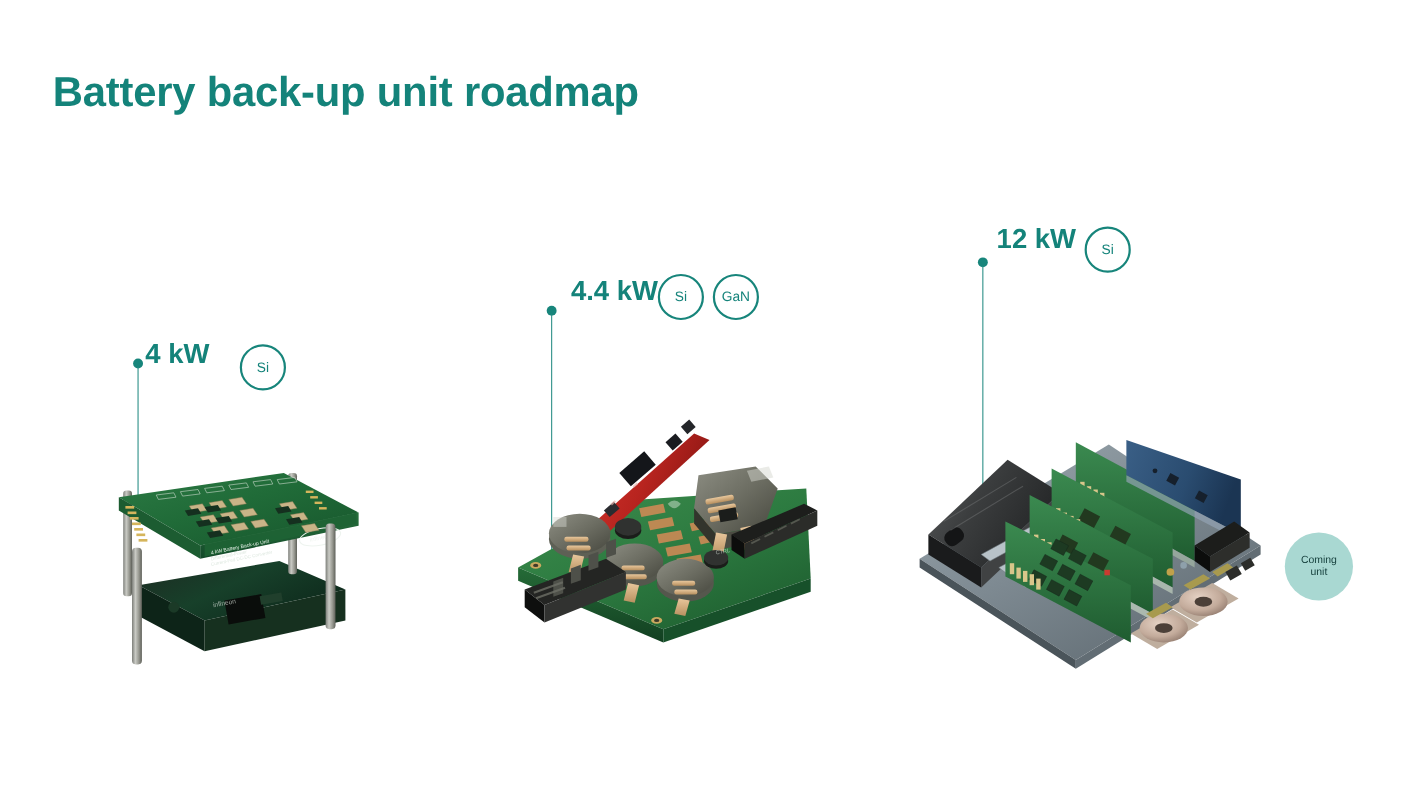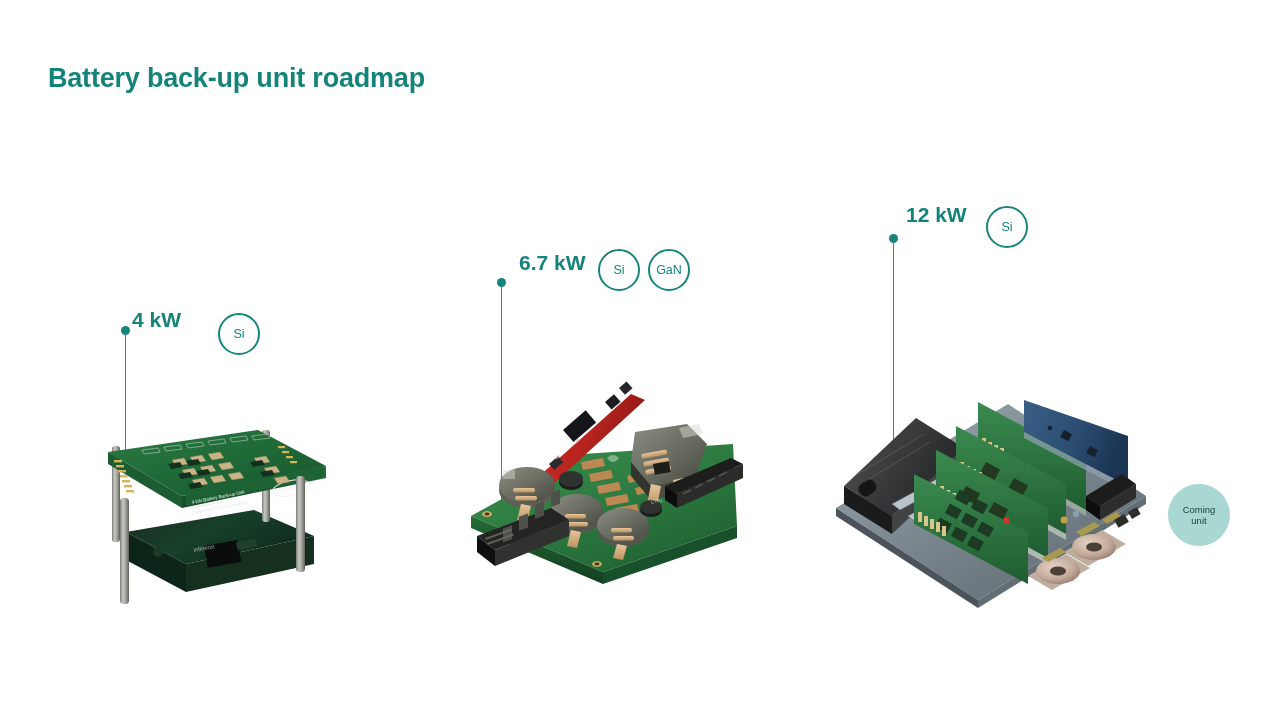--- a/index.html
+++ b/index.html
@@ -18,21 +18,21 @@
     width: 1280px;
     height: 720px;
     background: #ffffff;
   }
 
   
   #page-title {
     position: absolute;
     left: 48px;
     top: 63px;
-    font-size: 27px;
+    font-size: 38px;
     font-weight: bold;
     color: #14837a;
     letter-spacing: -0.2px;
     white-space: nowrap;
   }
 
   
   .milestone { position: absolute; }
 
   .milestone-dot {
@@ -48,21 +48,21 @@
   .milestone-line {
     position: absolute;
     width: 1.6px;
     background: #2d9088;
     left: 3.7px;
     top: 8px;
   }
 
   .milestone-label {
     position: absolute;
-    font-size: 21px;
+    font-size: 25px;
     font-weight: bold;
     color: #14837a;
     white-space: nowrap;
   }
 
   .badge-row {
     position: absolute;
     display: flex;
     gap: 8px;
   }
@@ -116,21 +116,21 @@
   </div>
   <div class="milestone-label" style="left:132px; top:308px;">4 kW</div>
   <div class="badge-row" style="left:218px; top:313px;">
     <div class="badge">Si</div>
   </div>
 
   <div class="milestone" style="left:497px; top:278px;">
     <div class="milestone-dot"></div>
     <div class="milestone-line" style="height:244px;"></div>
   </div>
-  <div class="milestone-label" style="left:519px; top:251px;">6.7 kW</div>
+  <div class="milestone-label" style="left:519px; top:251px;">4.4 kW</div>
   <div class="badge-row" style="left:598px; top:249px;">
     <div class="badge">Si</div>
     <div class="badge">GaN</div>
   </div>
 
   <div class="milestone" style="left:889px; top:234px;">
     <div class="milestone-dot"></div>
     <div class="milestone-line" style="height:216px;"></div>
   </div>
   <div class="milestone-label" style="left:906px; top:203px;">12 kW</div>

